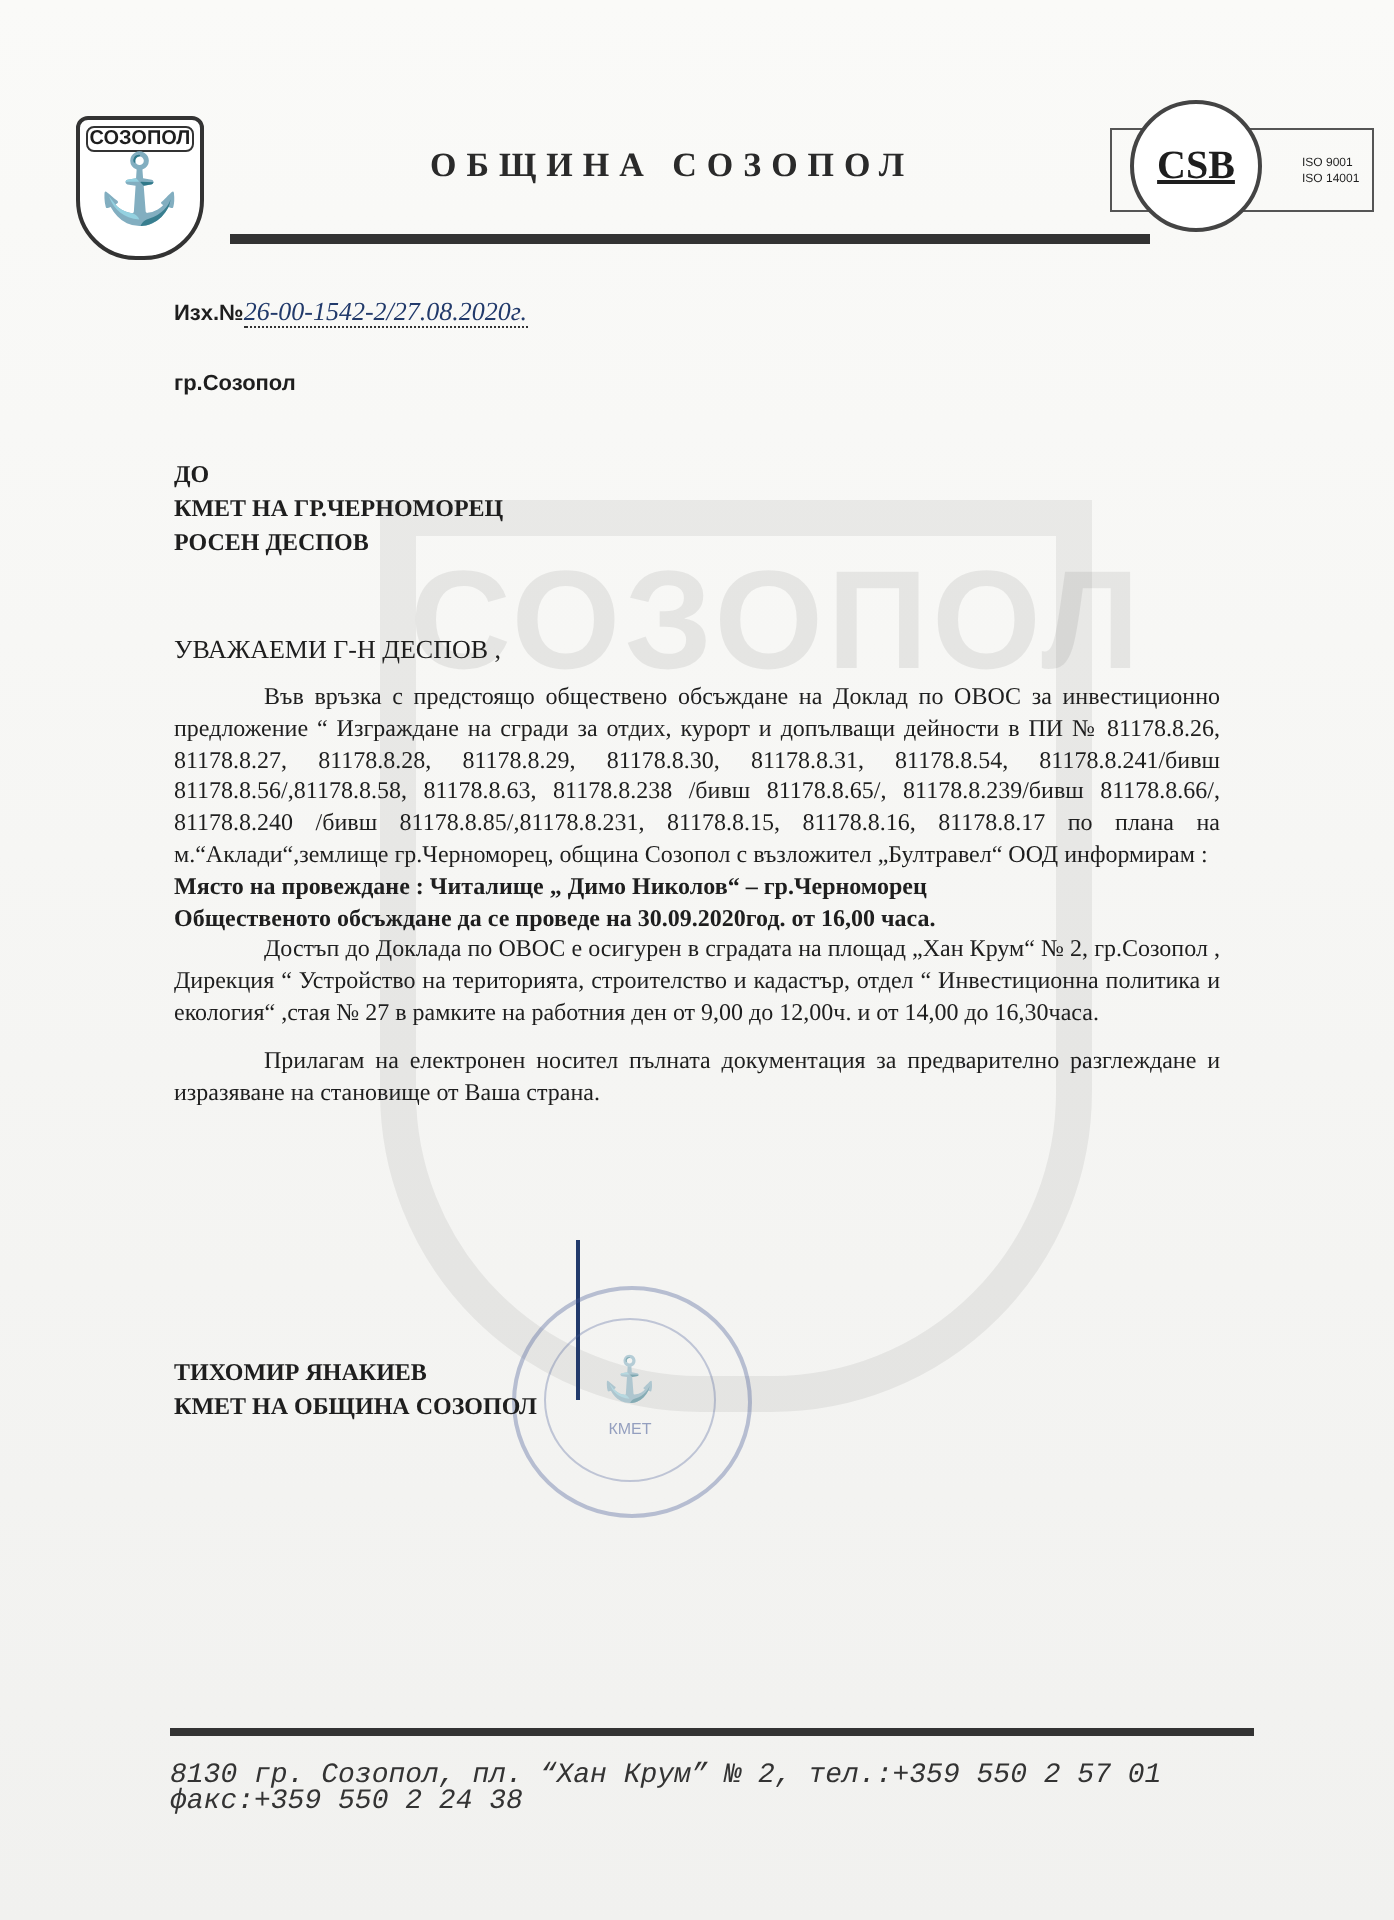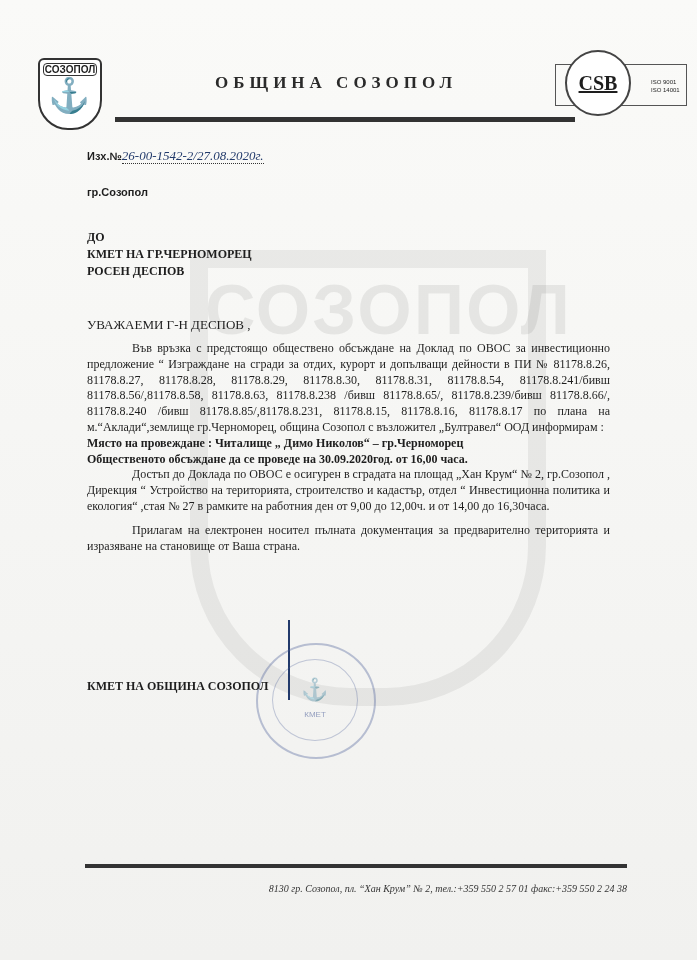--- a/index.html
+++ b/index.html
@@ -25,21 +25,21 @@
   .body-text p { margin:0; }
   .indent { text-indent:45px; }
   .bold { font-weight:bold; }
   .gap { height:8px; }
   .signer { position:absolute; left:87px; top:678px; font-size:12px; font-weight:bold; line-height:17px; }
   .stamp { position:absolute; left:256px; top:643px; width:116px; height:112px; border:2px solid rgba(70,90,150,0.35); border-radius:50%; }
   .stamp-inner { position:absolute; left:14px; top:14px; width:84px; height:80px; border:1px solid rgba(70,90,150,0.3); border-radius:50%; text-align:center; font-family:"Liberation Sans", sans-serif; font-size:8px; color:rgba(70,90,150,0.55); }
   .stamp-anchor { font-size:22px; line-height:40px; display:block; margin-top:10px; }
   .sig-line { position:absolute; left:288px; top:620px; width:2px; height:80px; background:#223a6b; }
   .rule-bottom { position:absolute; left:85px; top:864px; width:542px; height:4px; background:#333; }
-  .footer { position:absolute; left:85px; top:882px; width:542px; text-align:right; font-size:10px; font-style:italic; line-height:13px; color:#333; }
+  .footer { position:absolute; left:85px; top:882px; width:542px; text-align:left; font-size:14px; font-style:italic; line-height:13px; color:#333;font-family:Liberation Mono, monospace; }
   .footer b { font-style:italic; }
   .footer u { font-style:italic; }
 </style>
 </head>
 <body>
 
 <div class="page">
   <div class="watermark"></div>
   <div class="watermark-text">СОЗОПОЛ</div>
 
@@ -73,32 +73,33 @@
   </div>
 
   <div class="salutation">УВАЖАЕМИ Г-Н  ДЕСПОВ ,</div>
 
   <div class="body-text">
     <p class="indent">Във връзка с предстоящо обществено обсъждане на Доклад по ОВОС за инвестиционно предложение “ Изграждане на сгради за отдих, курорт и допълващи дейности в ПИ № 81178.8.26, 81178.8.27, 81178.8.28, 81178.8.29, 81178.8.30, 81178.8.31, 81178.8.54, 81178.8.241/бивш 81178.8.56/,81178.8.58, 81178.8.63, 81178.8.238 /бивш 81178.8.65/, 81178.8.239/бивш 81178.8.66/, 81178.8.240 /бивш 81178.8.85/,81178.8.231, 81178.8.15, 81178.8.16, 81178.8.17 по плана на м.“Аклади“,землище гр.Черноморец, община Созопол с възложител „Бултравел“ ООД  информирам :</p>
     <p class="bold">Място на провеждане : Читалище „ Димо Николов“ – гр.Черноморец</p>
     <p class="bold">Общественото обсъждане да се проведе на 30.09.2020год.  от 16,00 часа.</p>
     <p class="indent">Достъп до Доклада по ОВОС е осигурен в сградата на площад „Хан Крум“ № 2, гр.Созопол , Дирекция “ Устройство на територията, строителство и кадастър, отдел “ Инвестиционна политика и екология“ ,стая № 27 в рамките на работния ден от 9,00 до 12,00ч. и от 14,00 до 16,30часа.</p>
     <div class="gap"></div>
-    <p class="indent">Прилагам на електронен носител пълната документация за предварително територията   и изразяване на становище от Ваша страна.</p>
+    <p class="indent">Прилагам на електронен носител пълната документация за предварително разглеждане   и изразяване на становище от Ваша страна.</p>
   </div>
 
   <div class="sig-line"></div>
   <div class="stamp">
     <div class="stamp-inner">
       <span class="stamp-anchor">⚓</span>
       <span>КМЕТ</span>
     </div>
   </div>
 
   <div class="signer">
+    <div>ТИХОМИР ЯНАКИЕВ</div>
     <div>КМЕТ НА ОБЩИНА СОЗОПОЛ</div>
   </div>
 
   <div class="rule-bottom"></div>
   <div class="footer">
     <div>8130 гр. Созопол,  пл. “Хан Крум” № 2, тел.:+359 550 2 57 01 факс:+359 550 2 24 38</div>
   </div>
 </div>
 
 </body></html>

